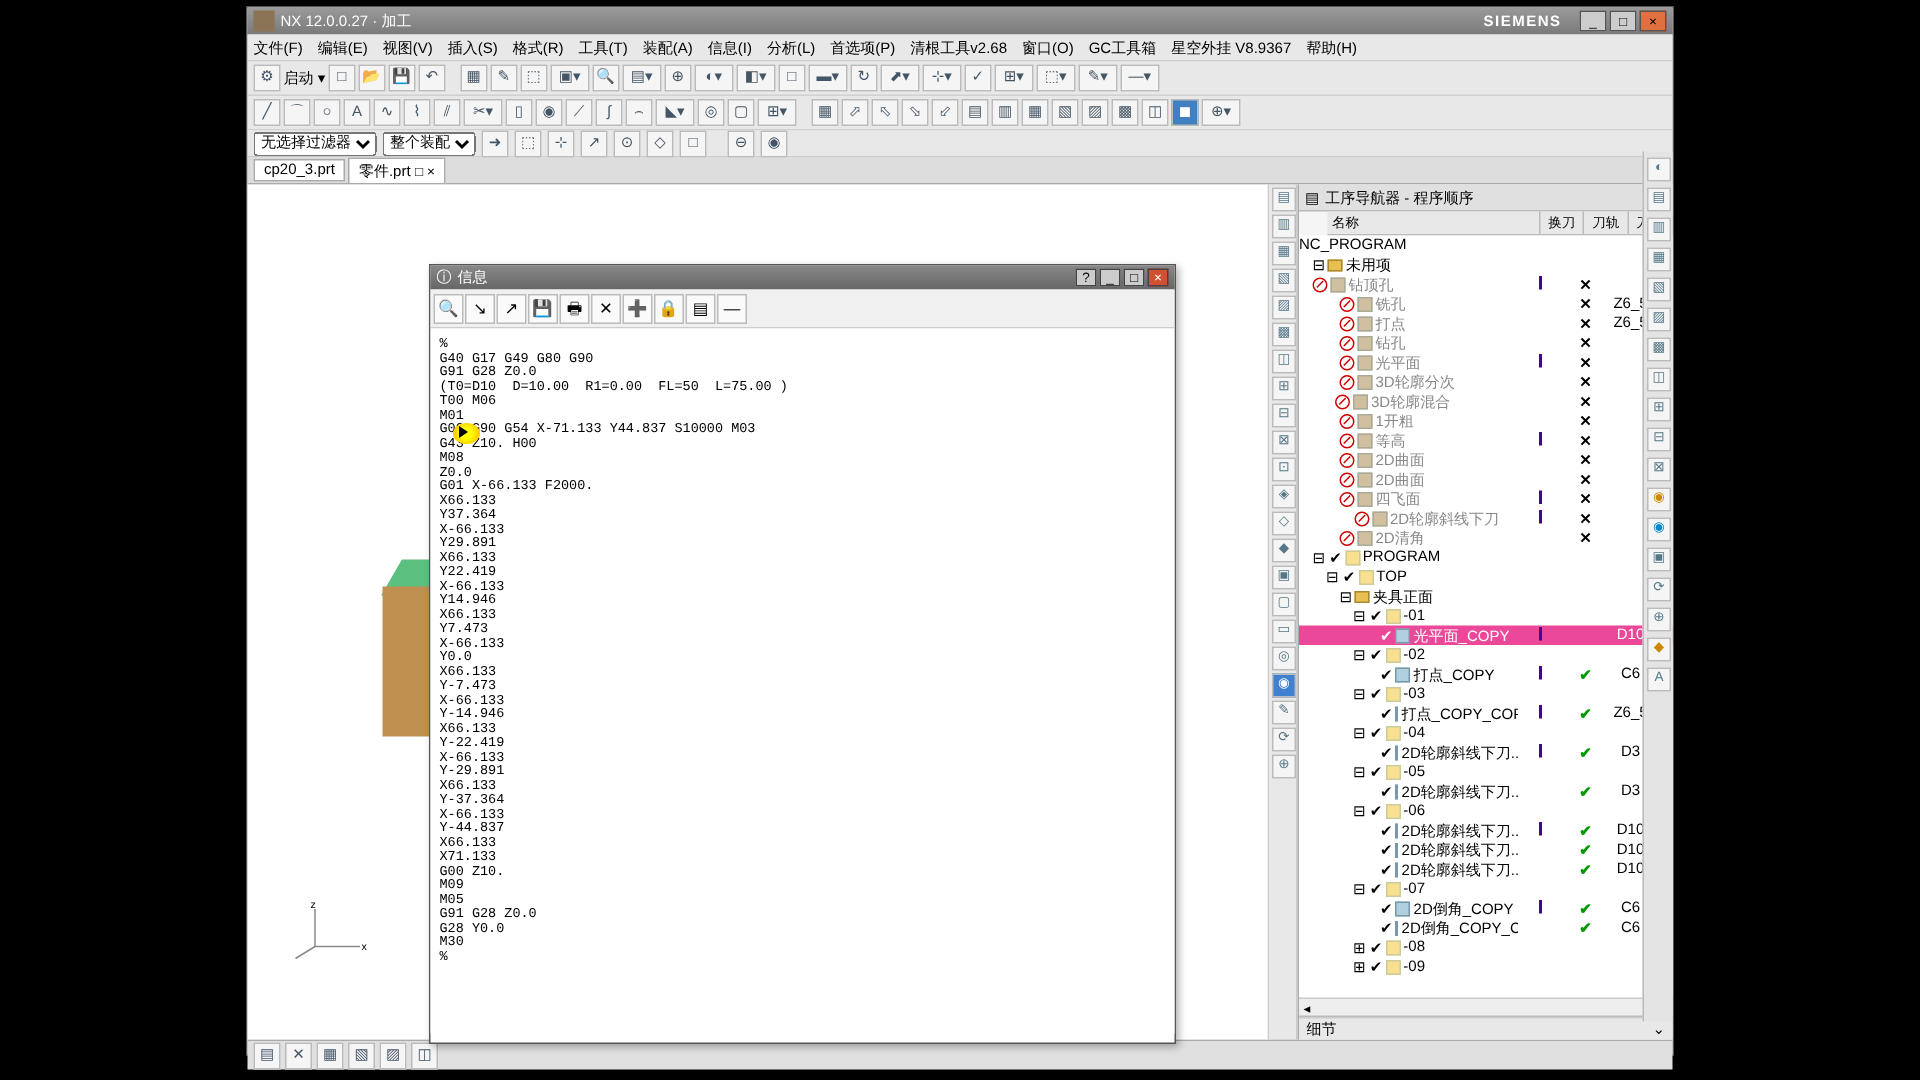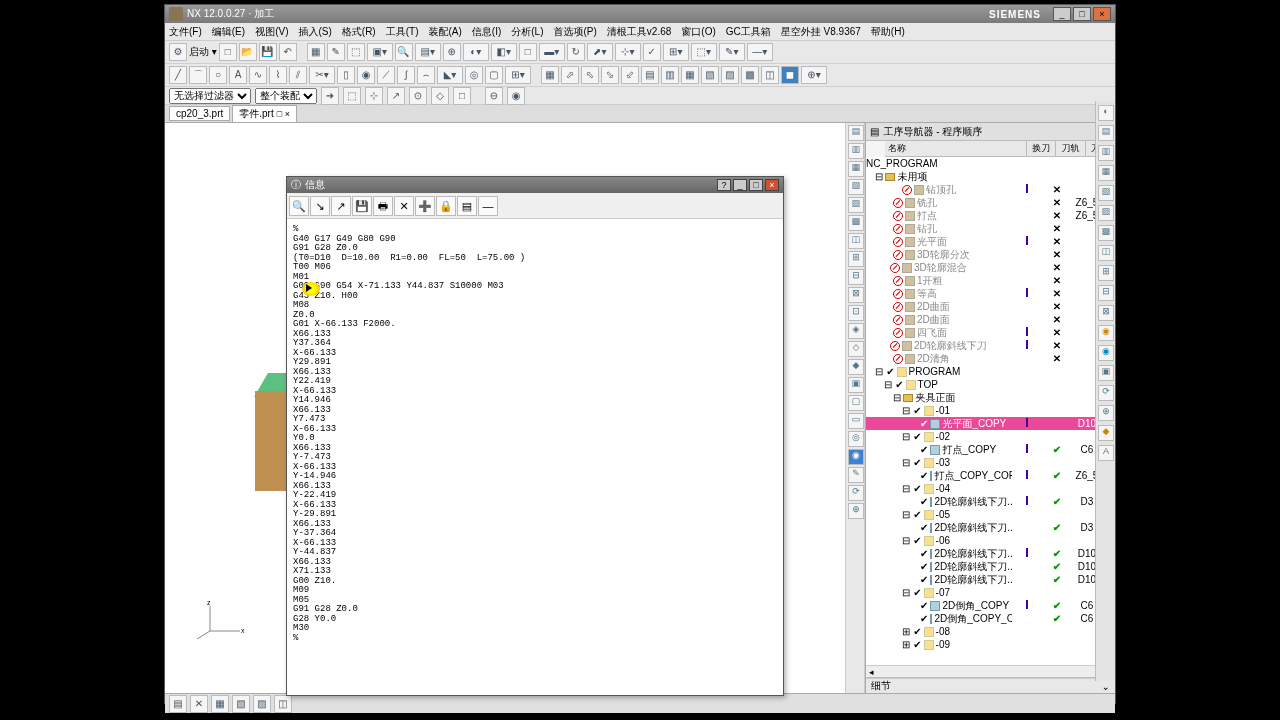--- a/index.html
+++ b/index.html
@@ -248,21 +248,21 @@
             <div style="width: 30px; text-align: center;"></div>
             <div style="width: 30px; text-align: center;"></div>
           </div>
           <div class="tree-row">
             <div class="lbl" style="padding-left: 9px; width: 146px;">⊟ <span class="ico-fold ico-s"></span> 未用项</div>
             <div style="width: 30px; text-align: center;"></div>
             <div style="width: 30px; text-align: center;"></div>
             <div style="width: 30px; text-align: center;"></div>
           </div>
           <div class="tree-row">
-            <div class="lbl" style="padding-left: 36px; width: 146px;">
+            <div class="lbl" style="padding-left: 9px; width: 146px;">
               <span class="ico-no ico-s"></span>
               <span class="ico-op ico-s"></span> 
               <span style="color:#888">钻顶孔</span>
             </div>
             <div style="width: 30px; text-align: center;"><span class="ico-bar"></span></div>
             <div style="width: 30px; text-align: center;"><span class="ico-x">✕</span></div>
             <div style="width: 30px; text-align: center;"></div>
           </div>
           <div class="tree-row">
             <div class="lbl" style="padding-left: 27px; width: 146px;">
@@ -368,21 +368,21 @@
             <div class="lbl" style="padding-left: 27px; width: 146px;">
               <span class="ico-no ico-s"></span>
               <span class="ico-op ico-s"></span> 
               <span style="color:#888">四飞面</span>
             </div>
             <div style="width: 30px; text-align: center;"><span class="ico-bar"></span></div>
             <div style="width: 30px; text-align: center;"><span class="ico-x">✕</span></div>
             <div style="width: 30px; text-align: center;"></div>
           </div>
           <div class="tree-row">
-            <div class="lbl" style="padding-left: 24px; width: 146px;">
+            <div class="lbl" style="padding-left: 24px; width: 146px; justify-content: center;">
               <span class="ico-no ico-s"></span>
               <span class="ico-op ico-s"></span> 
               <span style="color:#888">2D轮廓斜线下刀</span>
             </div>
             <div style="width: 30px; text-align: center;"><span class="ico-bar"></span></div>
             <div style="width: 30px; text-align: center;"><span class="ico-x">✕</span></div>
             <div style="width: 30px; text-align: center;"></div>
           </div>
           <div class="tree-row">
             <div class="lbl" style="padding-left: 27px; width: 146px;">

